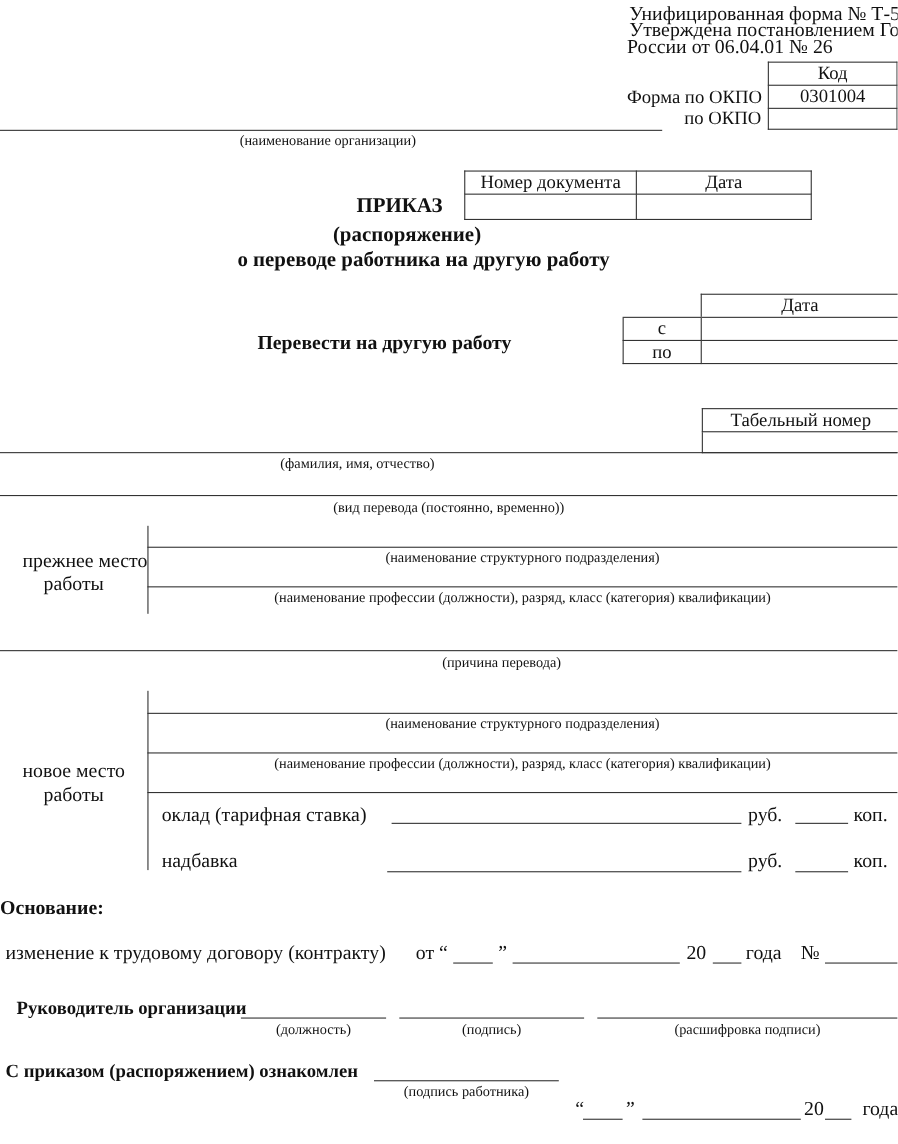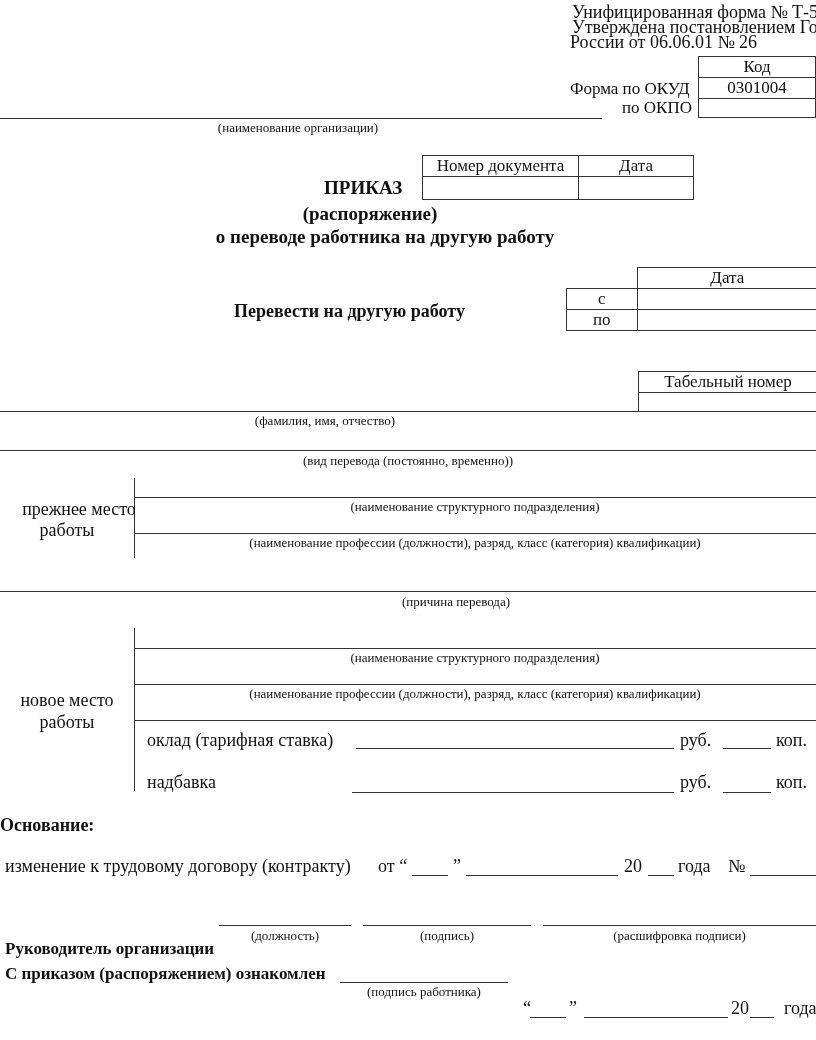--- a/index.html
+++ b/index.html
@@ -15,42 +15,42 @@
   .bold { font-weight: bold; }
   .title { font-size: 19px; font-weight: bold; text-align: center; }
   table.grid { position: absolute; border-collapse: collapse; }
   table.grid td { border: 1px solid #333333; padding: 0; text-align: center; font-size: 17px; line-height: 20px; }
 </style>
 </head>
 <body>
 
 <div class="abs small" style="left:572px; top:2px;">Унифицированная форма № Т-5</div>
 <div class="abs small" style="left:572px; top:17px;">Утверждена постановлением Госкомстата</div>
-<div class="abs small" style="left:570px; top:32px;">России от 06.06.01 № 26</div>
+<div class="abs small" style="left:570px; top:32px;">России от 06.04.01 № 26</div>
 
-<div class="abs norm" style="left:570px; top:79px;">Форма по ОКУД</div>
+<div class="abs norm" style="left:570px; top:79px;">Форма по ОКПО</div>
 <div class="abs norm" style="left:622px; top:98px;">по ОКПО</div>
 <table class="grid" style="left:698px; top:56px; width:118px;border-radius:21px;">
   <tbody>
       <tr style="height:20px;">
         <td>Код</td>
       </tr>
   <tr style="height:19px;padding-left:32px;">
         <td>0301004</td>
       </tr>
   <tr style="height:19px;">
         <td></td>
       </tr>
 </tbody>
   </table>
 
 <div class="hline" style="left:0; top:118px; width:602px;"></div>
 <div class="abs cap" style="left:0; top:120px; width:596px;">(наименование организации)</div>
 
-<table class="grid" style="left:422px; top:155px; width:272px;">
+<table class="grid" style="left:422px; top:155px; width:316px;">
   <tbody>
       <tr style="height:20px;">
     <td style="width:155px;">Номер документа</td>
     <td>Дата</td>
   </tr>
   <tr style="height:23px;">
     <td></td>
     <td></td>
   </tr>
 </tbody>
@@ -89,21 +89,21 @@
 </tbody>
   </table>
 
 <div class="hline" style="left:0; top:411px; width:816px;"></div>
 <div class="abs cap" style="left:0; top:413px; width:650px;">(фамилия, имя, отчество)</div>
 
 <div class="hline" style="left:0; top:450px; width:816px;"></div>
 <div class="abs cap" style="left:0; top:453px; width:816px;">(вид перевода (постоянно, временно))</div>
 
 <div class="vline" style="left:134px; top:478px; height:80px;"></div>
-<div class="abs big" style="left:12px; top:499px; width:134px; text-align:center;">прежнее место</div>
+<div class="abs big" style="left:0; top:499px; width:134px; text-align:right;">прежнее место</div>
 <div class="abs big" style="left:0; top:520px; width:134px; text-align:center;">работы</div>
 <div class="hline" style="left:134px; top:497px; width:682px;"></div>
 <div class="abs cap" style="left:134px; top:499px; width:682px;">(наименование структурного подразделения)</div>
 <div class="hline" style="left:134px; top:533px; width:682px;"></div>
 <div class="abs cap" style="left:0; top:535px; width:950px;">(наименование профессии (должности), разряд, класс (категория) квалификации)</div>
 
 <div class="hline" style="left:0; top:591px; width:816px;"></div>
 <div class="abs cap" style="left:0; top:594px; width:816px;padding-left:48px;">(причина перевода)</div>
 
 <div class="vline" style="left:134px; top:628px; height:163px;"></div>
@@ -132,21 +132,21 @@
 <div class="abs big" style="left:378px; top:856px;">от “</div>
 <div class="hline" style="left:412px; top:875px; width:36px;"></div>
 <div class="abs big" style="left:453px; top:856px;">”</div>
 <div class="hline" style="left:466px; top:875px; width:152px;"></div>
 <div class="abs big" style="left:624px; top:856px;">20</div>
 <div class="hline" style="left:648px; top:875px; width:26px;"></div>
 <div class="abs big" style="left:678px; top:856px;">года</div>
 <div class="abs big" style="left:728px; top:856px;">№</div>
 <div class="hline" style="left:750px; top:875px; width:66px;"></div>
 
-<div class="abs norm bold" style="left:5px; top:907px;margin-top:32px;">Руководитель организации</div>
+<div class="abs norm bold" style="left:15px; top:907px;">Руководитель организации</div>
 <div class="hline" style="left:219px; top:925px; width:132px;"></div>
 <div class="abs cap" style="left:219px; top:928px; width:132px;">(должность)</div>
 <div class="hline" style="left:363px; top:925px; width:168px;"></div>
 <div class="abs cap" style="left:363px; top:928px; width:168px;">(подпись)</div>
 <div class="hline" style="left:543px; top:925px; width:273px;"></div>
 <div class="abs cap" style="left:543px; top:928px; width:273px;">(расшифровка подписи)</div>
 
 <div class="abs norm bold" style="left:5px; top:964px;">С приказом (распоряжением) ознакомлен</div>
 <div class="hline" style="left:340px; top:982px; width:168px;"></div>
 <div class="abs cap" style="left:340px; top:984px; width:168px;">(подпись работника)</div>

